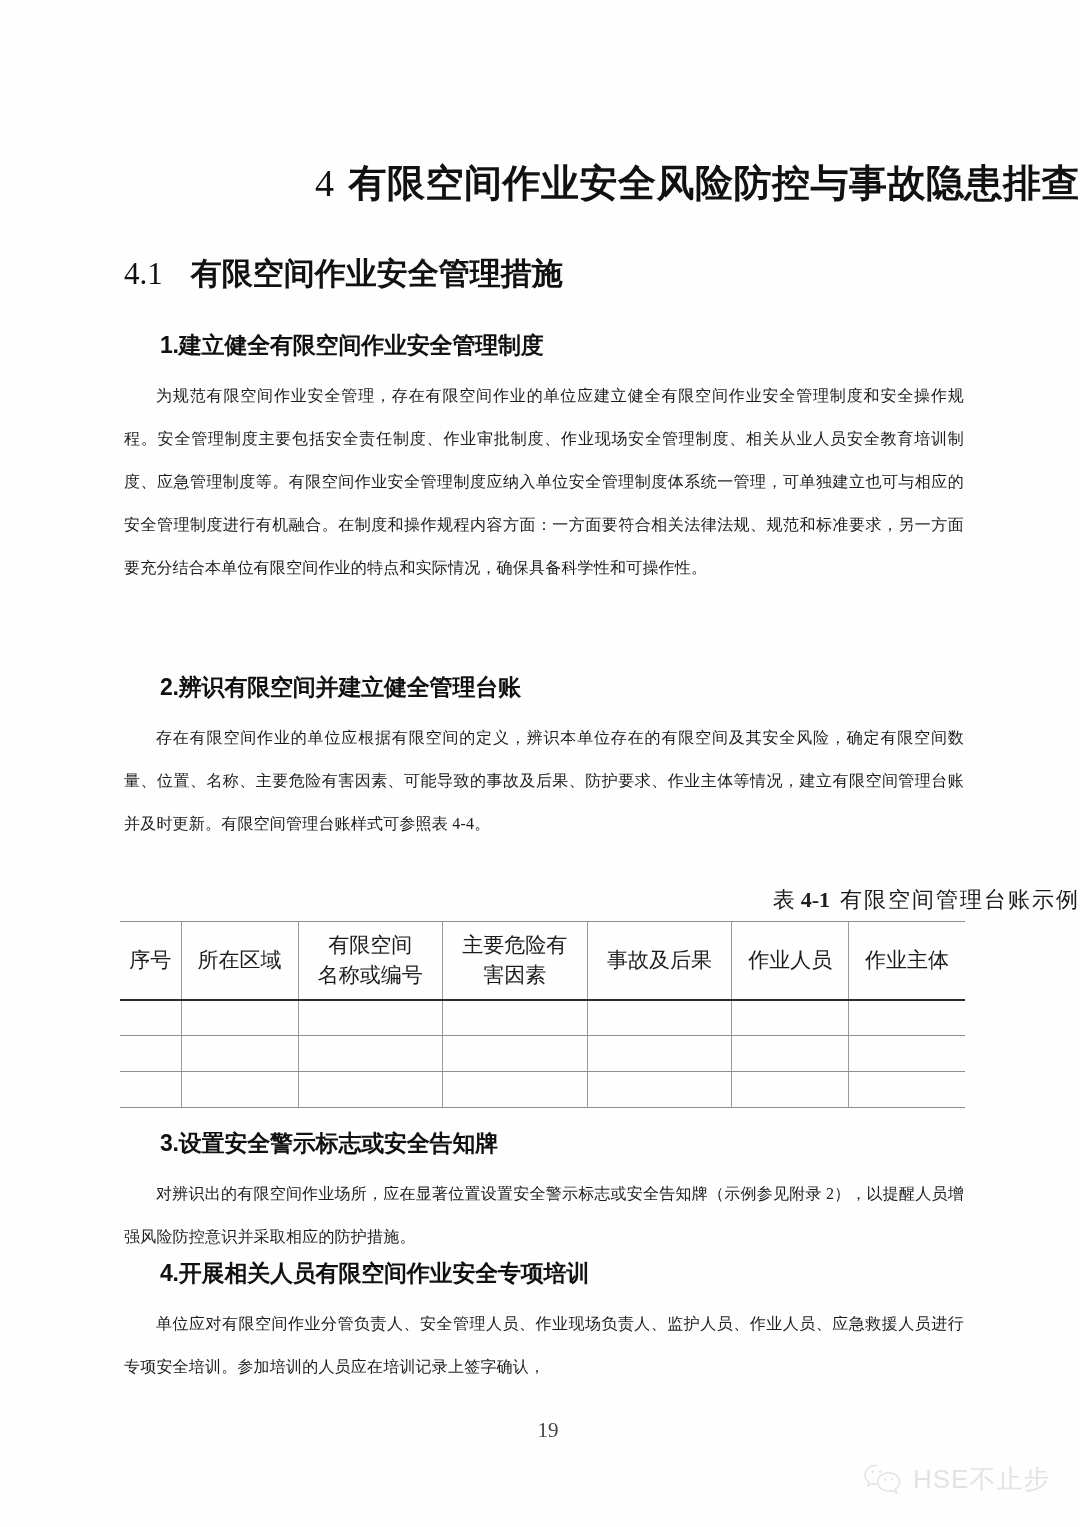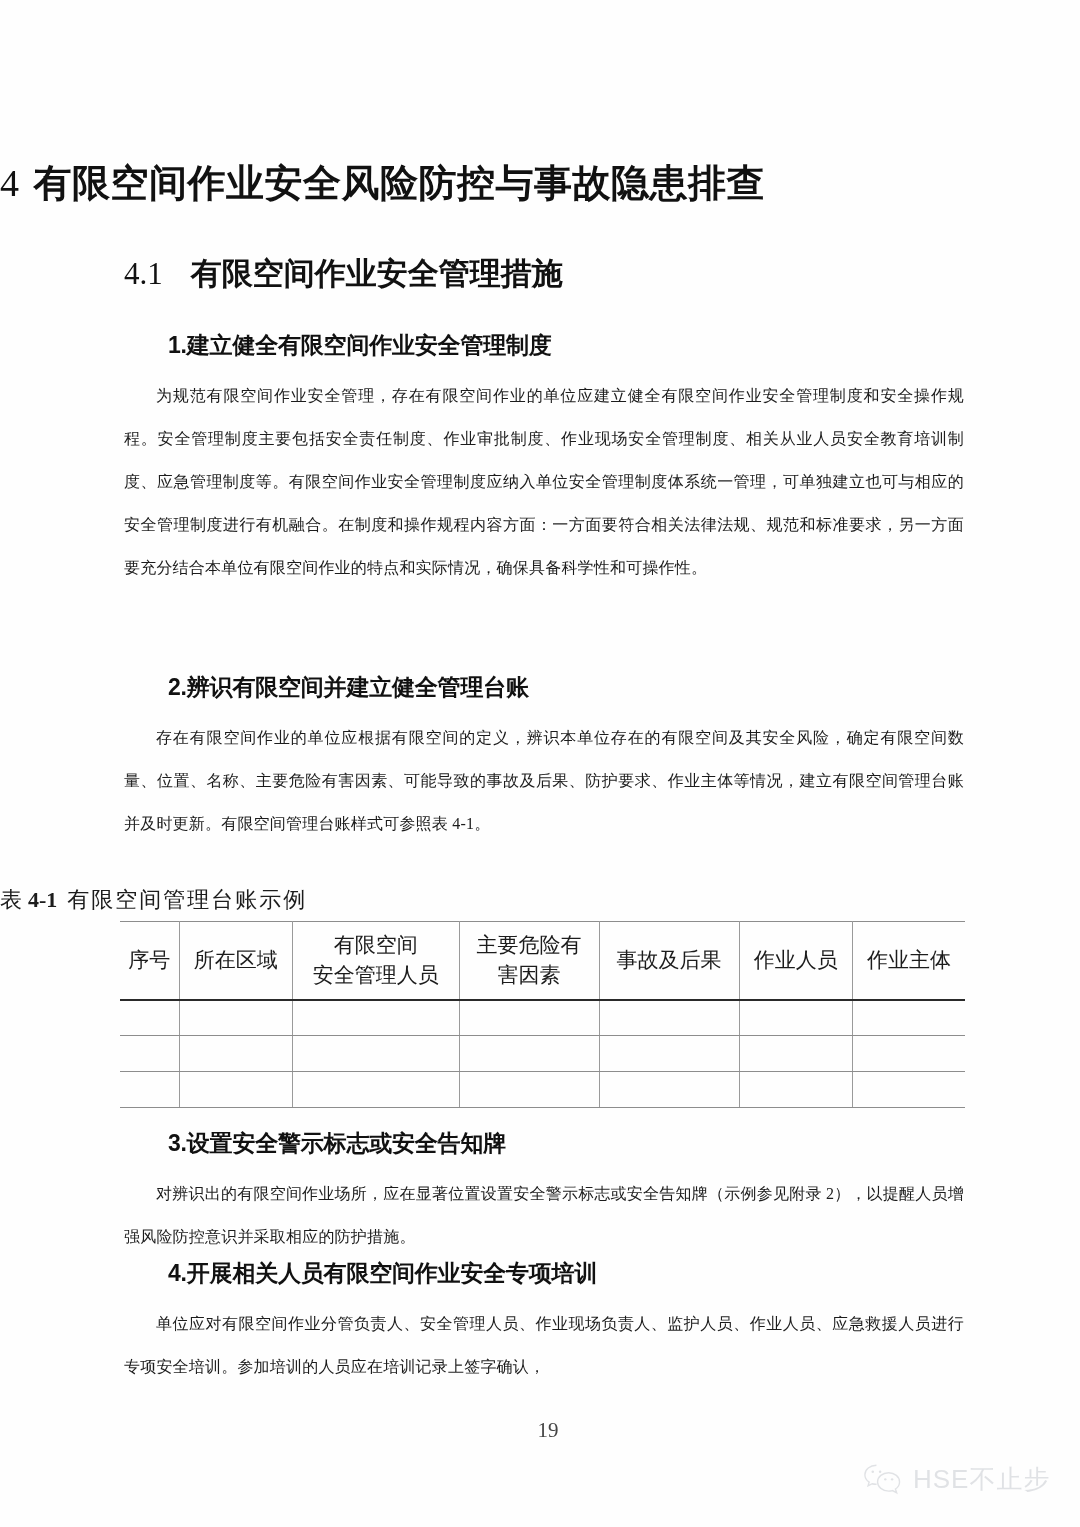--- a/index.html
+++ b/index.html
@@ -20,21 +20,21 @@
     inset: 0;
     background: #fefefe;
   }
 
   
   .doc-title {
     position: absolute;
     top: 158px;
     left: 0;
     right: 0;
-    text-align: left;
+    text-align: right;
     font-size: 38px;
     font-weight: bold;
     letter-spacing: 0.5px;
     color: #111;
     font-family: "Liberation Sans", "DejaVu Sans", sans-serif;
   }
   .doc-title .num {
     font-family: "Liberation Serif", serif;
     font-weight: normal;
     margin-right: 14px;
@@ -50,21 +50,21 @@
     font-family: "Liberation Sans", "DejaVu Sans", sans-serif;
   }
   .section-title .num {
     font-family: "Liberation Serif", serif;
     font-weight: normal;
     margin-right: 28px;
   }
 
   .sub-head {
     position: absolute;
-    left: 168px;
+    left: 160px;
     font-size: 23px;
     font-weight: bold;
     color: #111;
     font-family: "Liberation Sans", "DejaVu Sans", sans-serif;
     letter-spacing: -0.2px;
     white-space: nowrap;
   }
 
   
   .para {
@@ -79,21 +79,21 @@
     letter-spacing: 0.2px;
   }
   .para.indent { text-indent: 2em; }
 
   
   .table-caption {
     position: absolute;
     top: 885px;
     left: 0;
     right: 0;
-    text-align: left;
+    text-align: right;
     font-size: 22px;
     color: #1c1c1c;
     letter-spacing: 2px;
   }
   .table-caption .cap-num { letter-spacing: 0; margin: 0 10px 0 4px; font-weight: 600;}
 
   .ledger-table {
     position: absolute;
     top: 921px;
     left: 120px;
@@ -169,38 +169,38 @@
   </div>
 
   <div class="section-title">
     <span class="num">4.1</span><span>有限空间作业安全管理措施</span>
   </div>
 
   <div class="sub-head" style="top:330px;">1.建立健全有限空间作业安全管理制度</div>
   <div class="para indent" style="top:374px;">为规范有限空间作业安全管理，存在有限空间作业的单位应建立健全有限空间作业安全管理制度和安全操作规程。安全管理制度主要包括安全责任制度、作业审批制度、作业现场安全管理制度、相关从业人员安全教育培训制度、应急管理制度等。有限空间作业安全管理制度应纳入单位安全管理制度体系统一管理，可单独建立也可与相应的安全管理制度进行有机融合。在制度和操作规程内容方面：一方面要符合相关法律法规、规范和标准要求，另一方面要充分结合本单位有限空间作业的特点和实际情况，确保具备科学性和可操作性。</div>
 
   <div class="sub-head" style="top:672px;">2.辨识有限空间并建立健全管理台账</div>
-  <div class="para indent" style="top:716px;">存在有限空间作业的单位应根据有限空间的定义，辨识本单位存在的有限空间及其安全风险，确定有限空间数量、位置、名称、主要危险有害因素、可能导致的事故及后果、防护要求、作业主体等情况，建立有限空间管理台账并及时更新。有限空间管理台账样式可参照表 4-1。</div>
+  <div class="para indent" style="top:716px;">存在有限空间作业的单位应根据有限空间的定义，辨识本单位存在的有限空间及其安全风险，确定有限空间数量、位置、名称、主要危险有害因素、可能导致的事故及后果、防护要求、作业主体等情况，建立有限空间管理台账并及时更新。有限空间管理台账样式可参照表 4-4。</div>
 
   <div class="table-caption">
     <span>表</span><span class="cap-num">4-1</span><span>有限空间管理台账示例</span>
   </div>
 
   <table class="ledger-table">
     <thead>
       <tr>
         <th>
           <span class="hdr-2line">序号</span>
         </th>
         <th>
           <span class="hdr-2line">所在区域</span>
         </th>
         <th>
           <span class="hdr-2line">有限空间</span>
-          <span class="hdr-2line">安全管理人员</span>
+          <span class="hdr-2line">名称或编号</span>
         </th>
         <th>
           <span class="hdr-2line">主要危险有</span>
           <span class="hdr-2line">害因素</span>
         </th>
         <th>
           <span class="hdr-2line">事故及后果</span>
         </th>
         <th>
           <span class="hdr-2line">作业人员</span>

